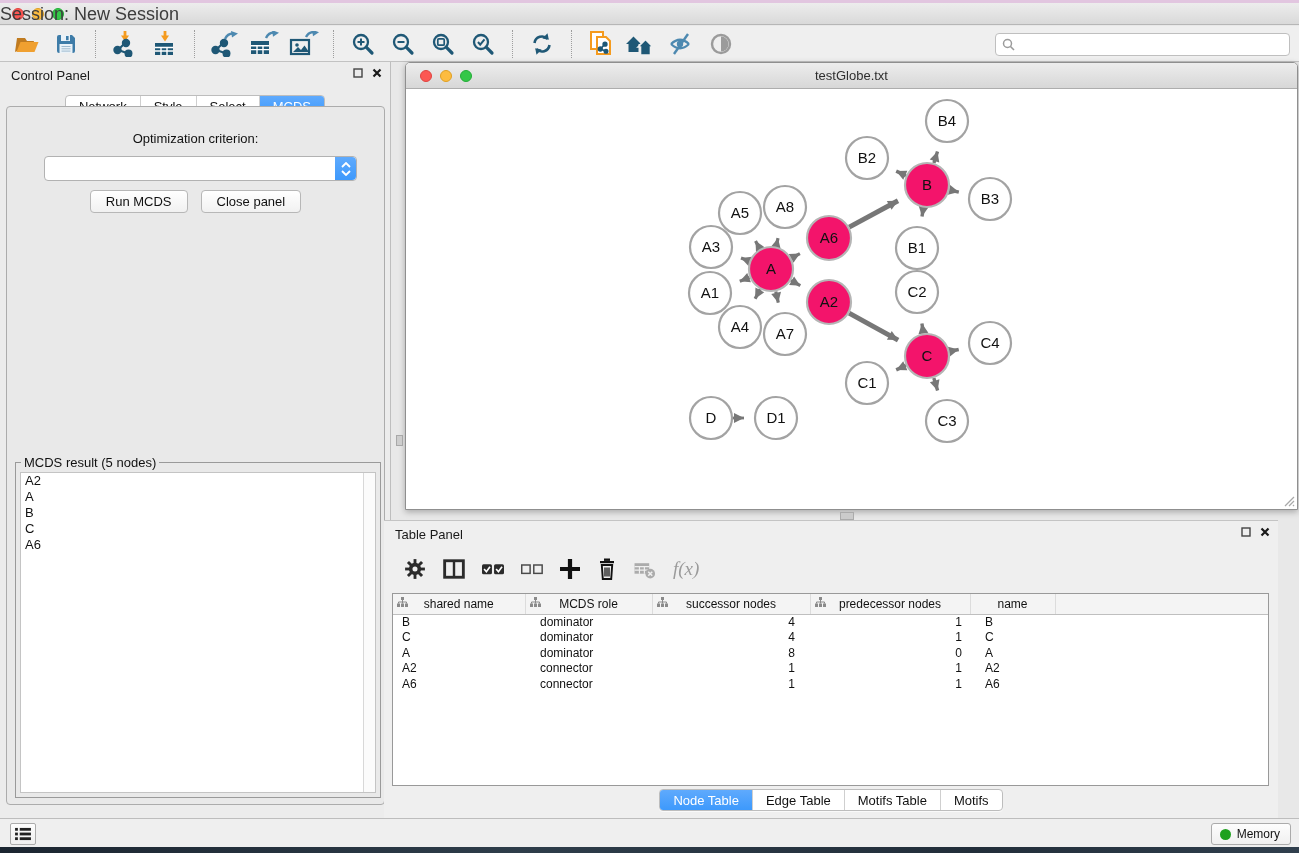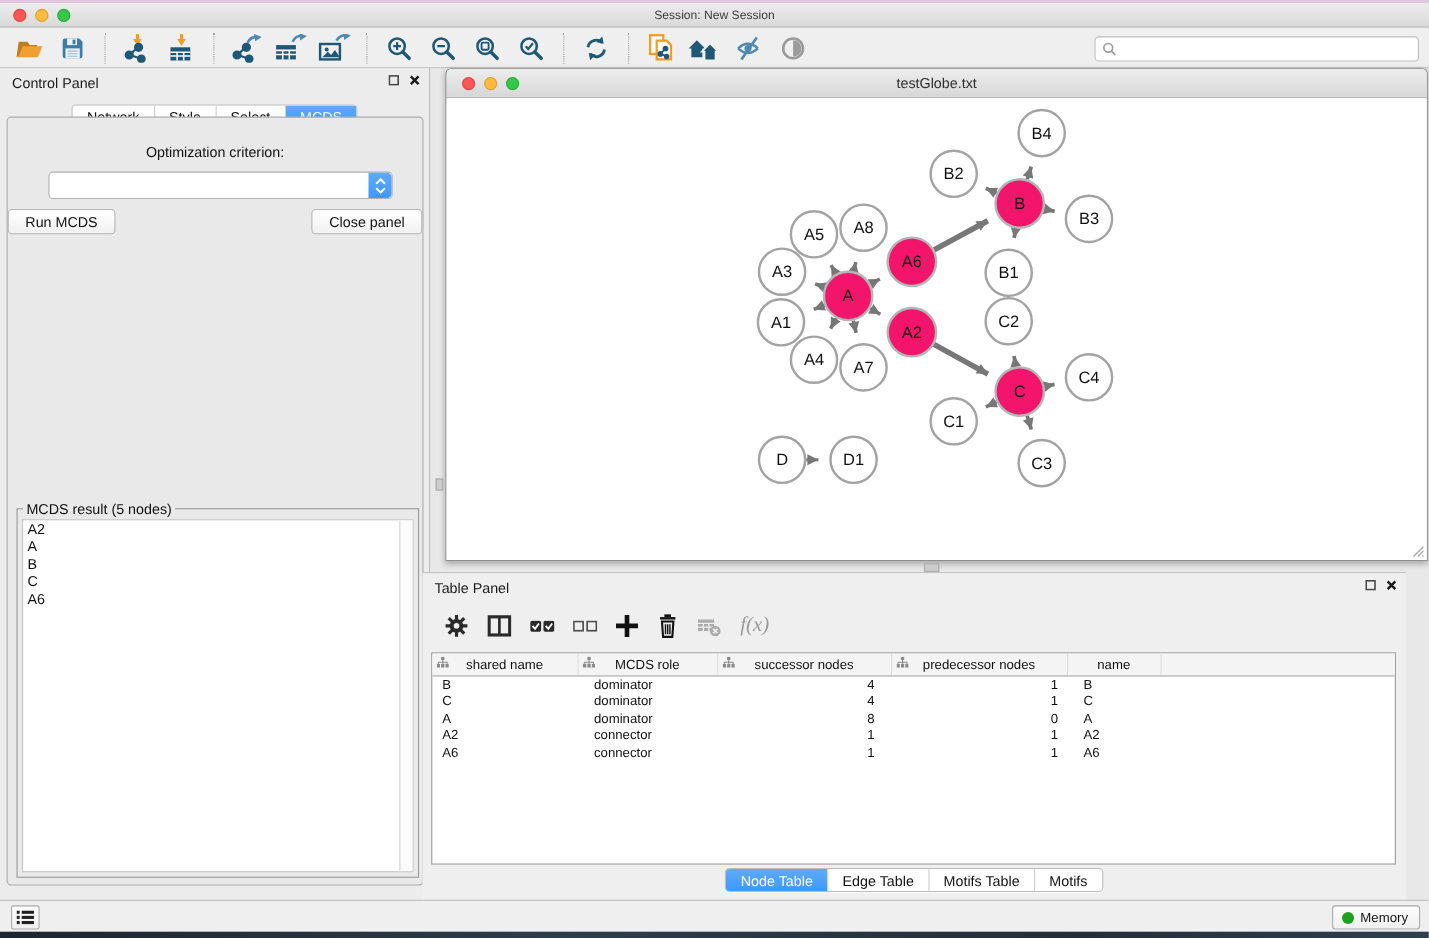--- a/index.html
+++ b/index.html
@@ -4,22 +4,22 @@
 <style>
   * { box-sizing: border-box; margin: 0; padding: 0; }
   html,body { width:1299px; height:853px; }
   body { font-family:"Liberation Sans", sans-serif; color:#111; background:#E8E8E8; }
   .screen { position:relative; width:1299px; height:853px; background:#E8E8E8; overflow:hidden; }
 
   
   .top-strip { position:absolute; top:0; left:0; right:0; height:3px; background:#E2C6E0; }
   .titlebar { position:absolute; top:3px; left:0; right:0; height:22px;
     background:linear-gradient(#EDEDED,#D9D9D9); border-bottom:1px solid #B6B6B6; }
-  .titlebar .title { position:absolute; left:0; right:0; top:0; line-height:22px; text-align:center;
-    font-size:11px; color:#3C3C3C; }
+  .titlebar .title { position:absolute; left:0; right:0; top:0; line-height:22px; 
+    font-size:18px; color:#3C3C3C; }
   .lights { position:absolute; left:12px; top:5px; display:flex; gap:8px; }
   .light { width:12px; height:12px; border-radius:50%; }
   .light.r { background:var(--tl-red); border:1px solid #DF4440; }
   .light.y { background:var(--tl-yellow); border:1px solid #DFA023; }
   .light.g { background:var(--tl-green); border:1px solid #23AD37; }
 
   
   .toolbar { position:absolute; top:26px; left:0; right:0; height:36px; background:#EFEFEF;
     border-bottom:1px solid #C2C2C2; display:flex; align-items:center; padding-left:6px; }
   .tbtn { width:34px; height:32px; display:flex; align-items:center; justify-content:center;
@@ -43,21 +43,21 @@
   .seg-tab.active { background:linear-gradient(var(--accent-light),var(--accent)); color:#fff; }
   .cp-content { position:absolute; left:6px; right:5px; top:44px; bottom:13px;
     border:1px solid #ACACAC; border-radius:4px; background:#E9E9E9; }
   .opt-label { position:absolute; top:24px; left:0; right:0; text-align:center; font-size:13px; }
   .dropdown { position:absolute; left:37px; top:49px; width:313px; height:25px; background:#fff;
     border:1px solid #B2B2B2; border-radius:4px; display:flex; align-items:center; }
   .dropdown .dd-value { font-size:13px; padding-left:8px; flex:1; white-space:nowrap; overflow:hidden; }
   .dd-stepper { position:absolute; right:0; top:0; bottom:0; width:21px;
     background:linear-gradient(var(--accent-light),var(--accent)); border-radius:0 4px 4px 0;
     display:flex; flex-direction:column; align-items:center; justify-content:center; gap:2px; }
-  .btn-row { position:absolute; top:83px; left:0; right:0; display:flex; justify-content:space-between; gap:13px; }
+  .btn-row { position:absolute; top:83px; left:0; right:0; display:flex; justify-content:center; gap:13px; }
   .aqua-btn { height:23px; padding:0 15px; font-size:13px; background:linear-gradient(#FFFFFF,#F1F1F1);
     border:1px solid #B7B7B7; border-radius:4px; color:#111; }
   .result-fieldset { position:absolute; left:8px; right:3px; top:348px; bottom:6px;
     border:1px solid #9A9A9A; background:#E9E9E9; }
   .result-fieldset legend { font-size:13px; margin-left:5px; padding:0 3px; }
   .result-list { position:absolute; left:4px; right:4px; top:2px; bottom:4px; background:#fff;
     border:1px solid #C4C4C4; overflow:hidden; }
   .scroll-track { position:absolute; right:0; top:0; bottom:0; width:12px; background:#FBFBFB;
     border-left:1px solid #D8D8D8; }
   .result-item { font-size:13px; line-height:16px; padding-left:4px; }

